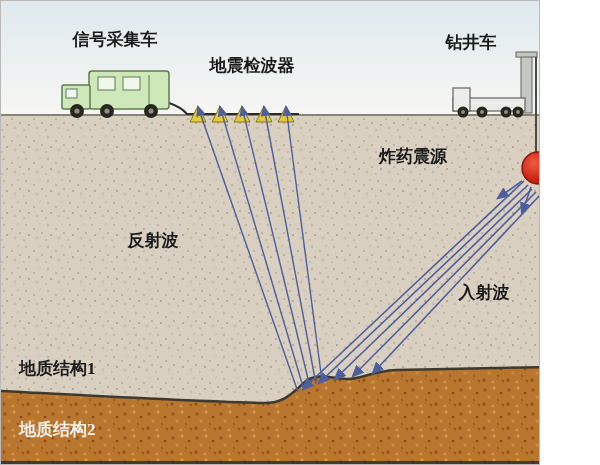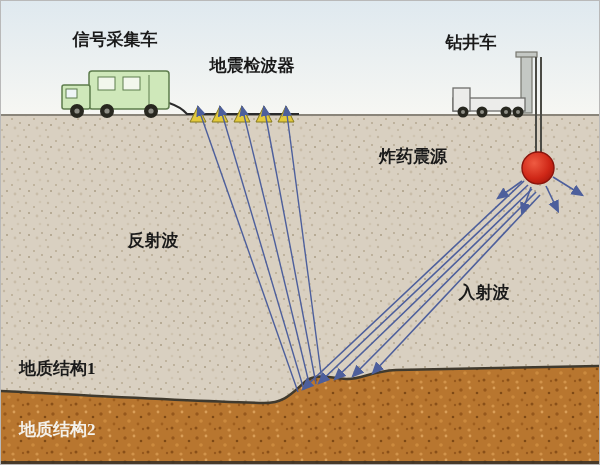--- a/index.html
+++ b/index.html
@@ -1,18 +1,18 @@
 <!DOCTYPE html>
 <html style="--arrow: #4d5f9c; --source: #c8281c; --geophone: #e3c93c; --truck: #cfe8ba; --ground: #d9d0c1; --subsoil: #b8762f; --sky: #dfe9ef; --boundary: #403a2e; --cable: #2b2b2b; --label: #1a1a1a; --label2: #f4f2ec;"><head>
 <meta charset="utf-8">
 <style>
   html,body{margin:0;padding:0;background:#ffffff;}
   .stage{
     position:relative;
-    width:600px;height:465px;
+    width:540px;height:465px;
     overflow:hidden;
     border:1px solid #b9b9b9;
     box-sizing:border-box;
     font-family:"Liberation Serif","DejaVu Serif",serif;
   }
   svg{display:block;}
   .lbl{
     font-family:"Liberation Serif","DejaVu Serif",serif;
     font-size:17px;
     font-weight:600;

